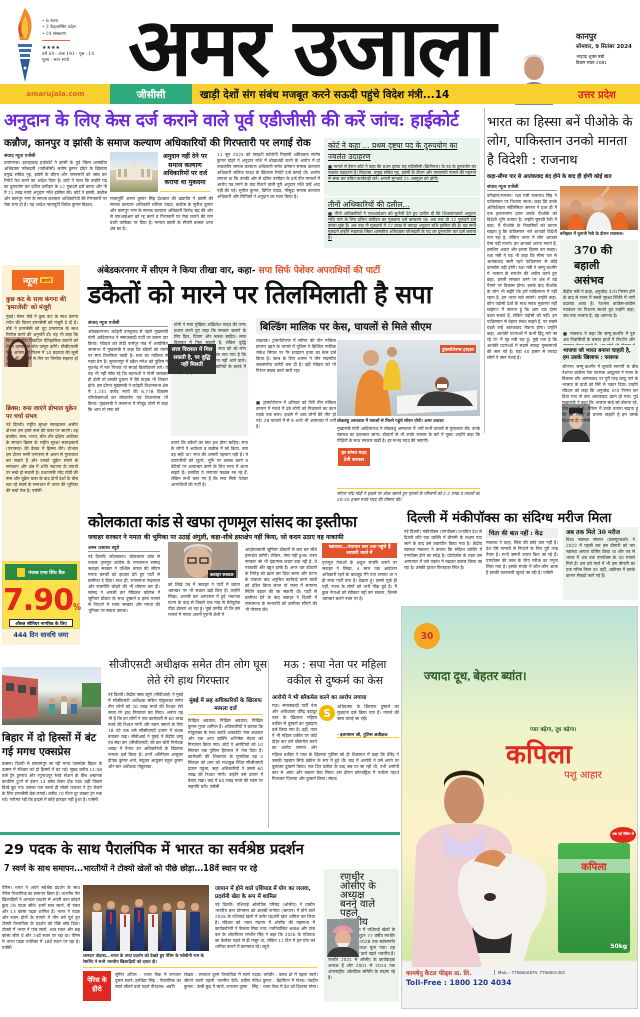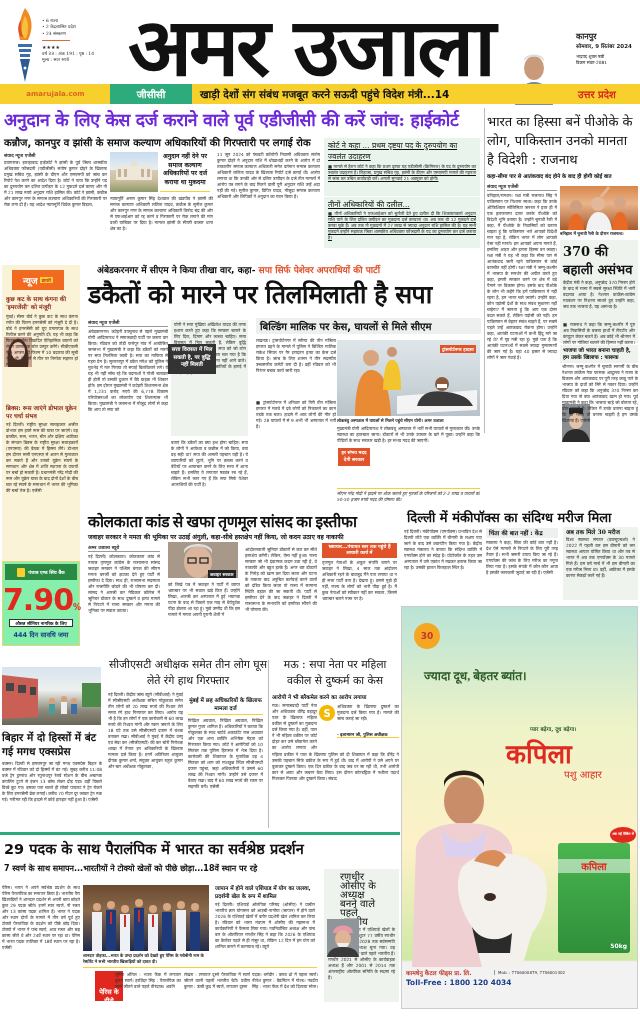--- a/index.html
+++ b/index.html
@@ -31,21 +31,21 @@
   #lead-headline { left: 4px; top: 107px; font-size: 17.5px; font-weight: bold; color:#6d28d9; letter-spacing: -0.3px; white-space: nowrap; }
   #lead-subhead { left: 4px; top: 135px; font-family:"DejaVu Sans",sans-serif; font-size: 10px; font-weight: bold; color:#111; white-space: nowrap; }
   .sidebar-box-green { background: #e8f4ec; text-decoration: underline; }
 
   
   #rc-headline { left: 487px; top: 112px; width: 150px; font-size: 13px; line-height: 19px; font-weight: normal; color:#111; }
 
   
   #news-col { left: 2px; top: 265px; width: 78px; height: 380px; background: #fbf3d8; }
   #news-badge { left: 12px; top: 270px; width: 52px; height: 20px; background: #f26a21; display:flex; align-items:center; justify-content:center; gap:2px; }
-  #rate-ad { left: 2px; top: 561px; width: 78px; height: 85px; background:#86efac; border:1px solid #e5d47a; }
+  #rate-ad { left: 2px; top: 561px; width: 78px; height: 68px; background:#fde047; border:1px solid #e5d47a; }
 
   
   #kapila-ad { left: 401px; top: 606px; width: 237px; height: 403px; background: linear-gradient(180deg,#b9e3d6 0%,#eef3c8 30%,#fdf1c8 60%,#cfe9a6 88%,#f2f2f2 88.5%,#f2f2f2 100%); border:1px solid #ccc; overflow:hidden; }
 </style>
 </head>
 <body>
 
 <div class="abs" id="logo-icon">
   <svg width="22" height="80" viewBox="0 0 22 80">
     <path d="M11 2 C18 10 20 22 14 34 L6 34 C3 24 6 12 11 2 Z" fill="#f08a24"></path>
@@ -126,21 +126,21 @@
       <path d="M26 44 C28 30 34 26 38 26 C44 26 50 30 52 44 Z" fill="#f2f2f2"></path>
       <circle cx="60" cy="16" r="6" fill="#d6a586"></circle>
       <path d="M52 44 C53 30 57 26 60 26 C64 26 67 30 68 44 Z" fill="#e86a25"></path>
       <circle cx="16" cy="20" r="6" fill="#cf9d80"></circle>
       <path d="M8 44 C9 32 12 28 16 28 C20 28 23 32 24 44 Z" fill="#e86a25"></path>
       <path d="M40 10 L48 0 L50 2 L42 12 Z" fill="#e2b79a"></path>
     </svg>
 </div>
 <div class="abs caption" style="left:560px;top:231px;width:78px;">बनिहाल में चुनावी रैली के दौरान राजनाथ।</div>
 <div class="abs" style="left:560px;top:240px;width:78px;height:103px;background:#eef3ee;">
-  <div style="padding:2px 3px;font-size:13px;font-weight:bold;color:#111;">370 की बहाली असंभव</div>
+  <div style="padding:2px 14px;font-size:11px;font-weight:bold;color:#111;">370 की बहाली असंभव</div>
   <div class="body-text" style="padding:0 3px;height:40px;">केंद्रीय मंत्री ने कहा, अनुच्छेद 370 निरस्त होने के बाद से राज्य में सबसे सुरक्षा स्थिति में भारी बदलाव आया है। नेशनल कांफ्रेंस-कांग्रेस गठबंधन पर निशाना साधते हुए उन्होंने कहा, जब तक भाजपा है, यह असंभव है।</div>
   <div class="body-text" style="padding:2px 3px 0;height:44px;">■ राजनाथ ने कहा कि जम्मू-कश्मीर में पुष्ट अब निवासियों के बजाय हाथों में लैपटॉप और कंप्यूटर लेकर चलते हैं। अब कोई भी श्रीनगर में लोगों पर गोलियां चलाने की हिम्मत नहीं करता।</div>
 </div>
 <div class="abs" style="left:560px;top:345px;width:78px;height:18px;background:#eef3ee;font-family:'DejaVu Sans',sans-serif;font-size:5.4px;line-height:7px;font-weight:bold;color:#111;padding:2px 3px;">भाजपा जो भारत बनाना चाहती है, हम उसके खिलाफ : फारूक</div>
 <div class="abs photo" style="left:562px;top:404px;width:28px;height:38px;background:#6f7275;">
   <svg width="28" height="38" viewBox="0 0 28 38">
       <rect width="28" height="38" fill="#8a8e90"></rect>
       <rect x="7" y="4" width="14" height="6" fill="#222"></rect>
       <ellipse cx="14" cy="17" rx="7" ry="8" fill="#e6c2a9"></ellipse>
       <path d="M0 38 C2 28 8 25 14 25 C20 25 26 28 28 38 Z" fill="#2b2b2b"></path>
@@ -333,21 +333,21 @@
         <rect x="41" y="30" width="2" height="12"></rect>
         <rect x="55" y="25" width="2" height="12"></rect>
         <rect x="69" y="30" width="2" height="12"></rect>
       </g>
   </svg>
 </div>
 <div class="abs caption" style="left:83px;top:953px;width:126px;">शानदार तोहफा...भारत के उम्दा प्रदर्शन को देखते हुए पेरिस के ग्लोबीनी नाम के रेस्टोरेंट ने सभी भारतीय खिलाड़ियों को दावत दी।</div>
 <div class="abs" style="left:215px;top:885px;width:100px;font-family:'DejaVu Sans',sans-serif;font-size:5.6px;line-height:7.5px;font-weight:bold;color:#111;">जापान में होने वाले एशियाड में योग का जलवा, प्रदर्शनी खेल के रूप में शामिल</div>
 <div class="abs body-text" style="left:215px;top:902px;width:100px;height:64px;">नई दिल्ली। एशियाई ओलंपिक परिषद (ओसीए) ने प्राचीन भारतीय ज्ञान योगासन को आइची-नागोया (जापान) में होने वाले 2026 के एशियाई खेलों में बतौर प्रदर्शनी खेल शामिल कर लिया है। रविवार को भारत मंडपम में ओसीए की महासभा में कार्यकारिणी ने फैसला लिया गया। नवनिर्वाचित अध्यक्ष और पांच बार के ओलंपियन रणधीर सिंह ने कहा कि 2026 के एशियाड का कैलेंडर पहले से ही मंजूर था, लेकिन 12 दिन में हम योग को शामिल कराने में कामयाब रहे। ब्यूरो</div>
 <div class="abs" style="left:83px;top:967px;width:234px;height:1px;background:#f7d02e;"></div>
-<div class="abs" style="left:83px;top:971px;width:28px;height:30px;background:#e0281e;color:#fff;font-family:'DejaVu Sans',sans-serif;font-size:6.5px;line-height:8.5px;font-weight:bold;text-align:center;padding-top:17px;margin-left:12px;">पेरिस के हीरो</div>
+<div class="abs" style="left:83px;top:971px;width:28px;height:30px;background:#e0281e;color:#fff;font-family:'DejaVu Sans',sans-serif;font-size:6.5px;line-height:8.5px;font-weight:bold;text-align:center;padding-top:5px;">पेरिस के हीरो</div>
 <div class="abs body-text" style="left:115px;top:972px;width:66px;height:28px;">सुमित अंतिल : भाला फेंक में लगातार दूसरा स्वर्ण। हरविंदर सिंह : पैरालंपिक का स्वर्ण जीतने वाले पहले तीरंदाज। अवनि</div>
 <div class="abs body-text" style="left:184px;top:972px;width:66px;height:28px;">लेखरा : लगातार दूसरे पैरालंपिक में स्वर्ण जीतने वाली पहली भारतीय बेटी। प्रवीण कुमार : ऊंची कूद में स्वर्ण, लगातार दूसरा</div>
 <div class="abs body-text" style="left:252px;top:972px;width:66px;height:28px;">पदक। धर्मवीर : क्लब थ्रो में पहला स्वर्ण। नीतेश कुमार : बैडमिंटन में गोल्ड। नवदीप सिंह : भाला फेंक में देश को दिलाया सोना।</div>
 <div class="abs" style="left:324px;top:869px;width:75px;height:133px;background:#eef3ee;">
   <div style="padding:3px 16px 1px;font-size:10px;line-height:9px;color:#111;">रणधीर ओसीए के अध्यक्ष बनने वाले पहले भारतीय</div>
   <div class="body-text" style="padding:0 4px;height:96px;">ओसीए की महासभा में एशियाई खेलों के स्वर्ण पदक विजेता शूटर 77 वर्षीय रणधीर सिंह को 2024 से 2028 तक सर्वसम्मति से ओसीए का अध्यक्ष चुना गया। वह ओसीए अध्यक्ष बनने वाले पहले भारतीय हैं। रणधीर 2021 से ओसीए के कार्यवाहक अध्यक्ष हैं और 2001 से 2014 तक अंतरराष्ट्रीय ओलंपिक समिति के सदस्य रहे हैं।</div>
 </div>
 <div class="abs photo" style="left:327px;top:919px;width:32px;height:38px;background:#8c8c8c;">
   <svg width="32" height="38" viewBox="0 0 32 38">
       <rect width="32" height="38" fill="#8f969a"></rect>

